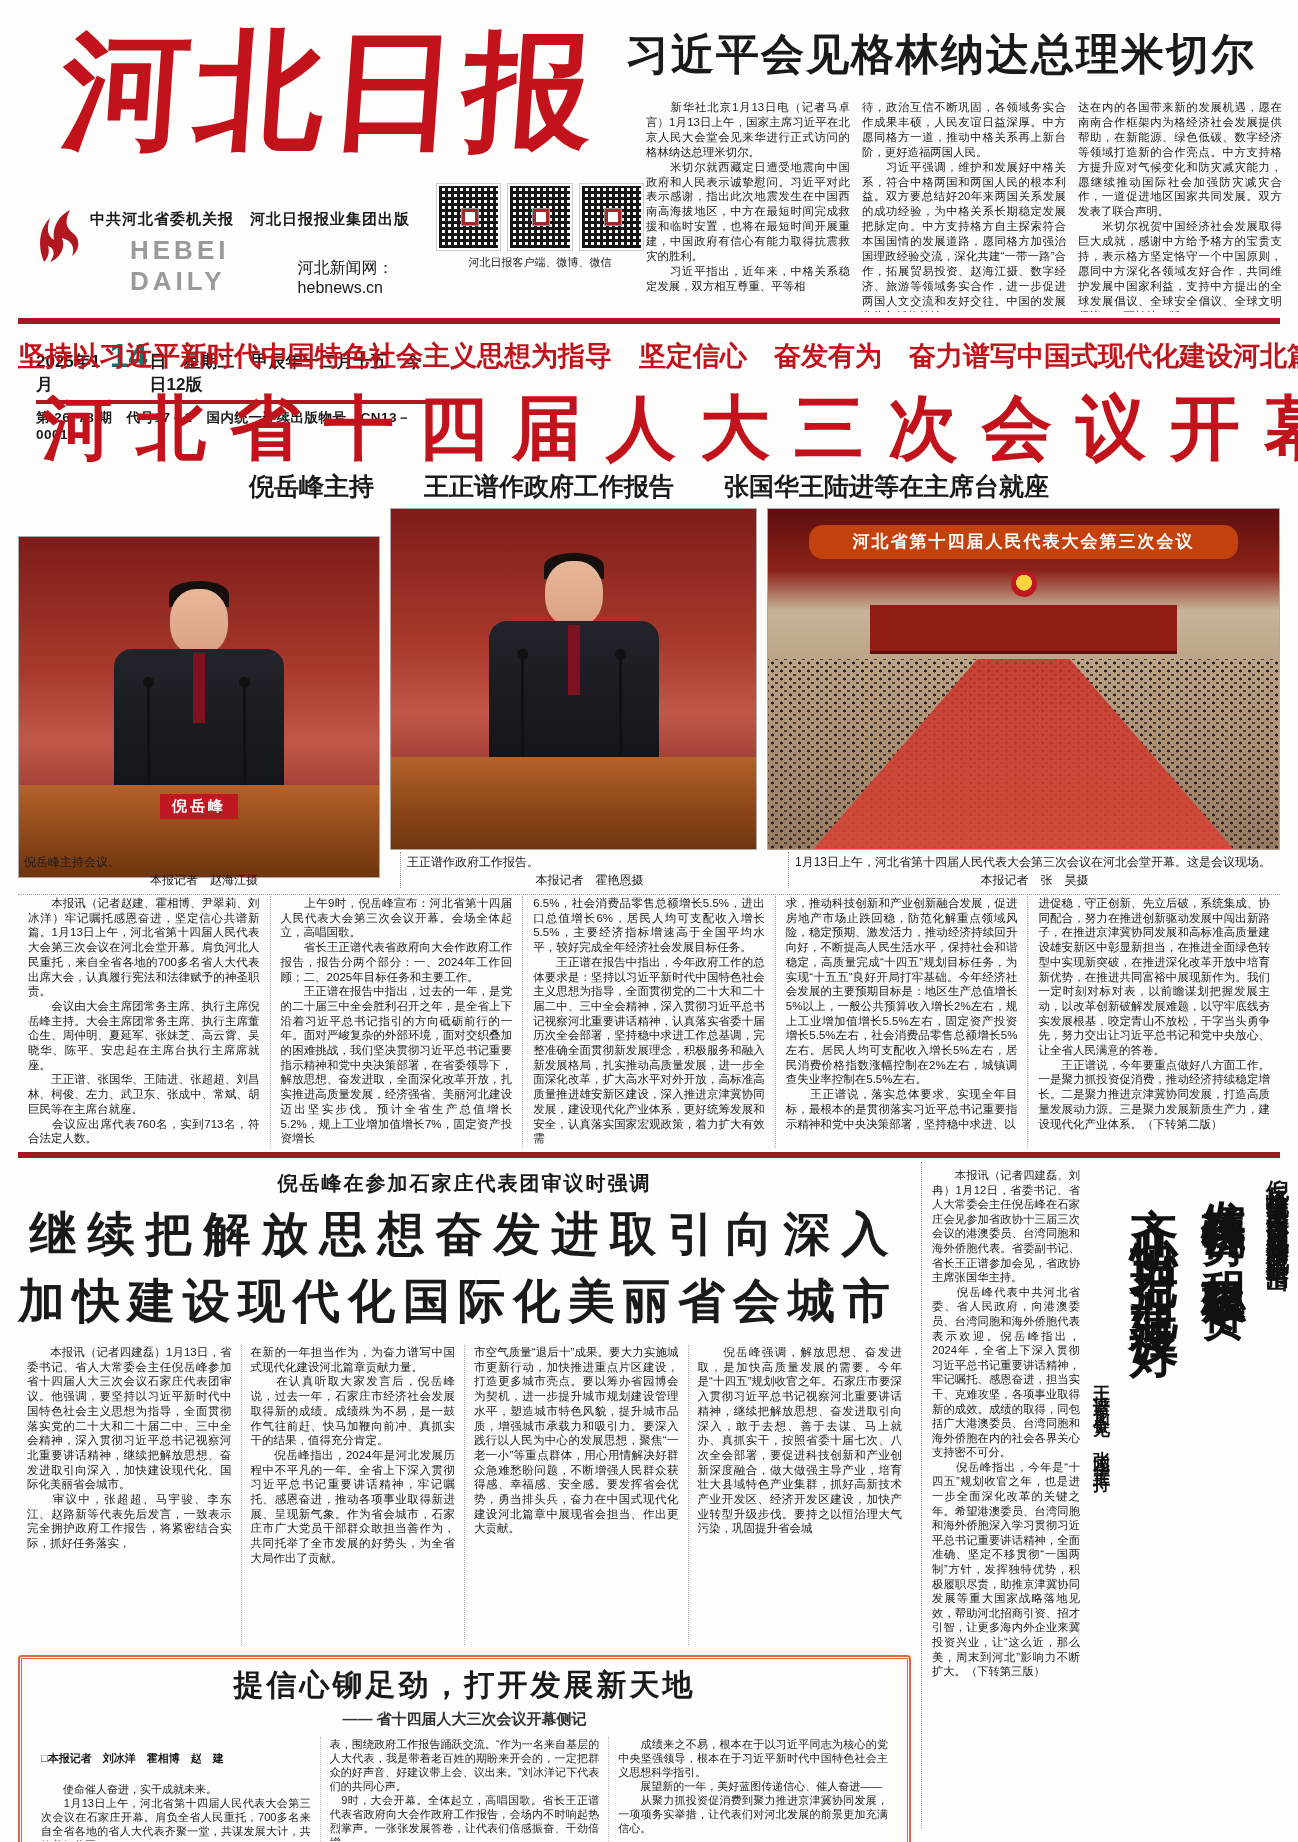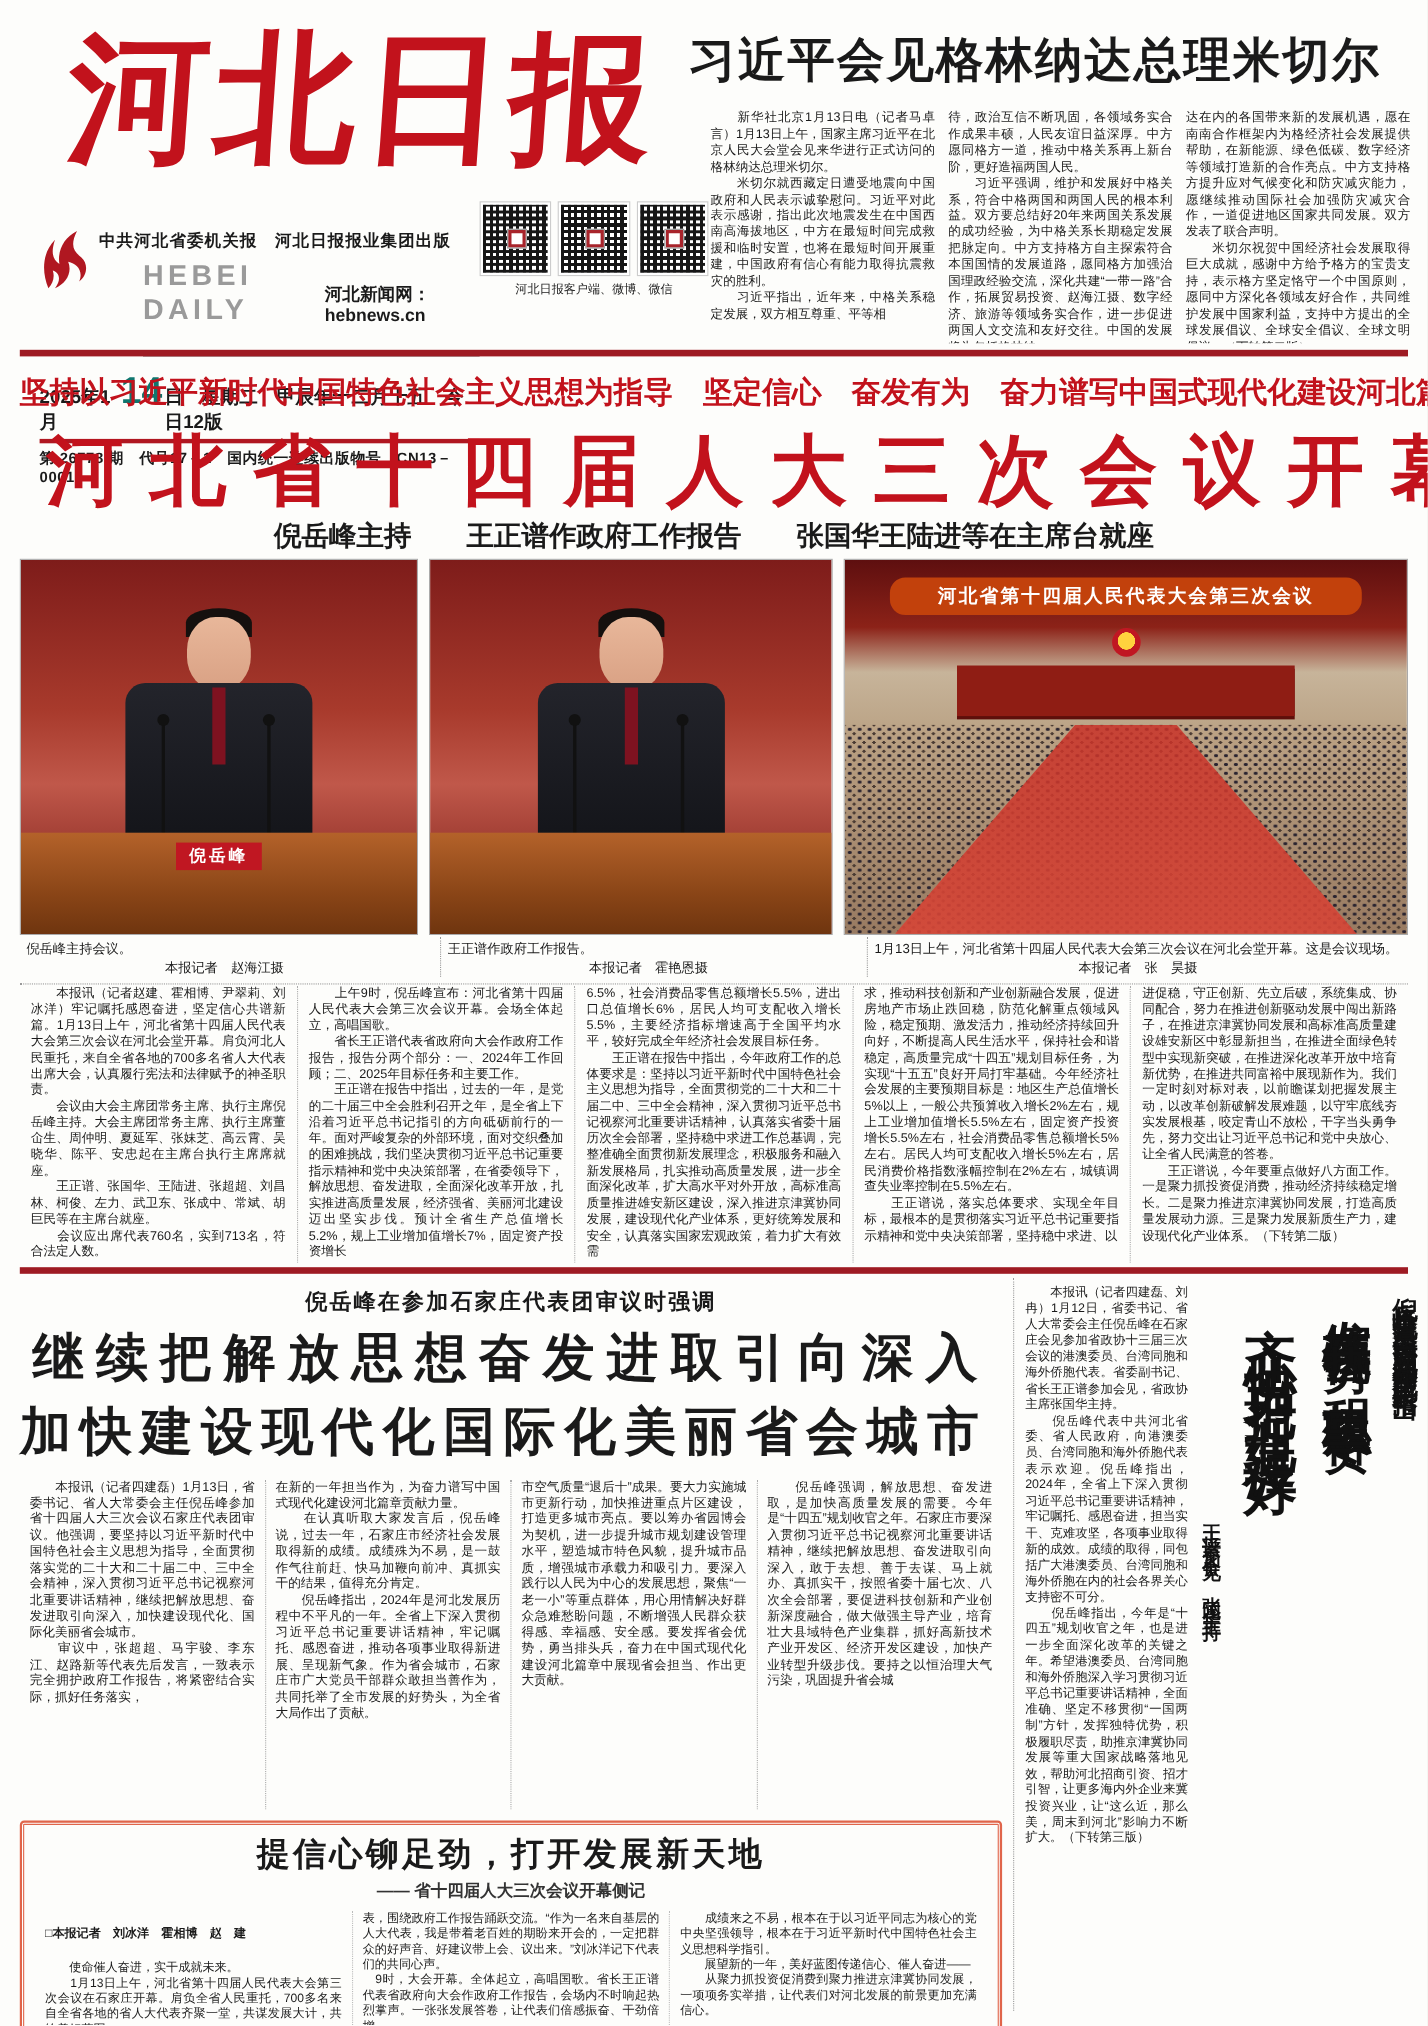--- a/index.html
+++ b/index.html
@@ -8,21 +8,21 @@
   
   .logo{position:absolute;left:62px;top:14px;width:470px;font-family:"DejaVu Serif",serif;
         font-size:128px;line-height:1.2;font-weight:900;color:#c2121c;letter-spacing:6px;
         transform:skewX(-4deg);white-space:nowrap;}
   .mast-info{position:absolute;left:36px;top:208px;width:400px;}
   .mast-row1{display:flex;align-items:flex-start;}
   .mast-icon{width:46px;height:58px;margin-right:8px;flex:0 0 auto;}
   .org-line{font-size:15px;font-weight:bold;letter-spacing:1px;margin-top:2px;}
   .eng-row{display:flex;align-items:flex-end;margin-top:6px;border-bottom:2px solid #444;padding-bottom:25px;margin-left:40px;}
   .eng-name{font-size:26px;font-weight:bold;color:#9a9a9a;letter-spacing:4px;margin-right:14px;}
-  .site{font-size:16px;font-weight:bold;}
+  .site{font-size:16px;font-weight:normal;}
   .date-row{display:flex;align-items:baseline;margin-top:4px;border-bottom:4px solid #b01721;padding-bottom:4px;}
   .date-pre,.date-suf{font-size:17px;font-weight:bold;}
   .date-day{font-size:34px;font-weight:bold;color:#0f766e;margin:12px 2px;line-height:.9;}
   .issue-line{font-size:13.5px;font-weight:bold;margin-top:5px;letter-spacing:.5px;}
   .qr-block{position:absolute;left:437px;top:184px;width:206px;}
   .qr-row{display:flex;gap:8px;}
   .qr{width:62px;height:62px;position:relative;border:2px solid #fff;outline:1px solid #ccc;
       background:repeating-linear-gradient(0deg,#161616 0 3px,transparent 3px 6px),
                  repeating-linear-gradient(90deg,#161616 0 3px,#fff 3px 6px);}
   .qr::after{content:"";position:absolute;left:22px;top:22px;width:16px;height:16px;background:#fff;
@@ -38,21 +38,21 @@
   .rule-a{top:318px;} .rule-b{top:1152px;}
   
   .kicker{position:absolute;left:18px;top:338px;width:1262px;text-align:center;color:#c2121c;
           font-size:27px;font-weight:900;white-space:nowrap;}
   .main-headline{position:absolute;left:18px;top:382px;width:1262px;text-align:center;color:#c2121c;
           font-size:70px;font-weight:900;letter-spacing:24px;white-space:nowrap;text-indent:24px;}
   .subhead{position:absolute;left:18px;top:470px;width:1262px;text-align:center;
           font-size:25px;font-weight:900;white-space:nowrap;}
   .photos{position:absolute;left:18px;top:508px;width:1262px;display:flex;gap:10px;}
   .photo{height:340px;position:relative;overflow:hidden;border:1px solid #aaa;}
-  .ph1{flex:0 0 360px;} .ph2{flex:0 0 365px;} .ph3{flex:1 1 auto;}
+  .ph1{flex:0 0 360px;margin-top:28px;} .ph2{flex:0 0 365px;} .ph3{flex:1 1 auto;}
   .speaker-bg{position:absolute;inset:0;background:linear-gradient(180deg,#7e1c1a,#a83a2c 40%,#c0584a 60%,#6e1410);}
   .fig-head{position:absolute;left:50%;top:52px;width:58px;height:66px;margin-left:-29px;border-radius:45%;
             background:linear-gradient(180deg,#e8b79a,#d9a184);} 
   .fig-hair{position:absolute;left:50%;top:44px;width:60px;height:26px;margin-left:-30px;border-radius:50% 50% 0 0;background:#15100e;}
   .fig-body{position:absolute;left:50%;top:112px;width:170px;height:140px;margin-left:-85px;
             background:linear-gradient(180deg,#23242b,#14151a);border-radius:18px 18px 0 0;}
   .fig-tie{position:absolute;left:50%;top:116px;width:12px;height:70px;margin-left:-6px;background:#7e1220;}
   .mic{position:absolute;top:150px;width:3px;height:100px;background:#111;}
   .mic::before{content:"";position:absolute;top:-10px;left:-4px;width:11px;height:11px;border-radius:50%;background:#111;}
   .podium{position:absolute;left:0;right:0;bottom:0;height:92px;background:linear-gradient(180deg,#b4622a,#8a4517 60%,#6f350f);}

